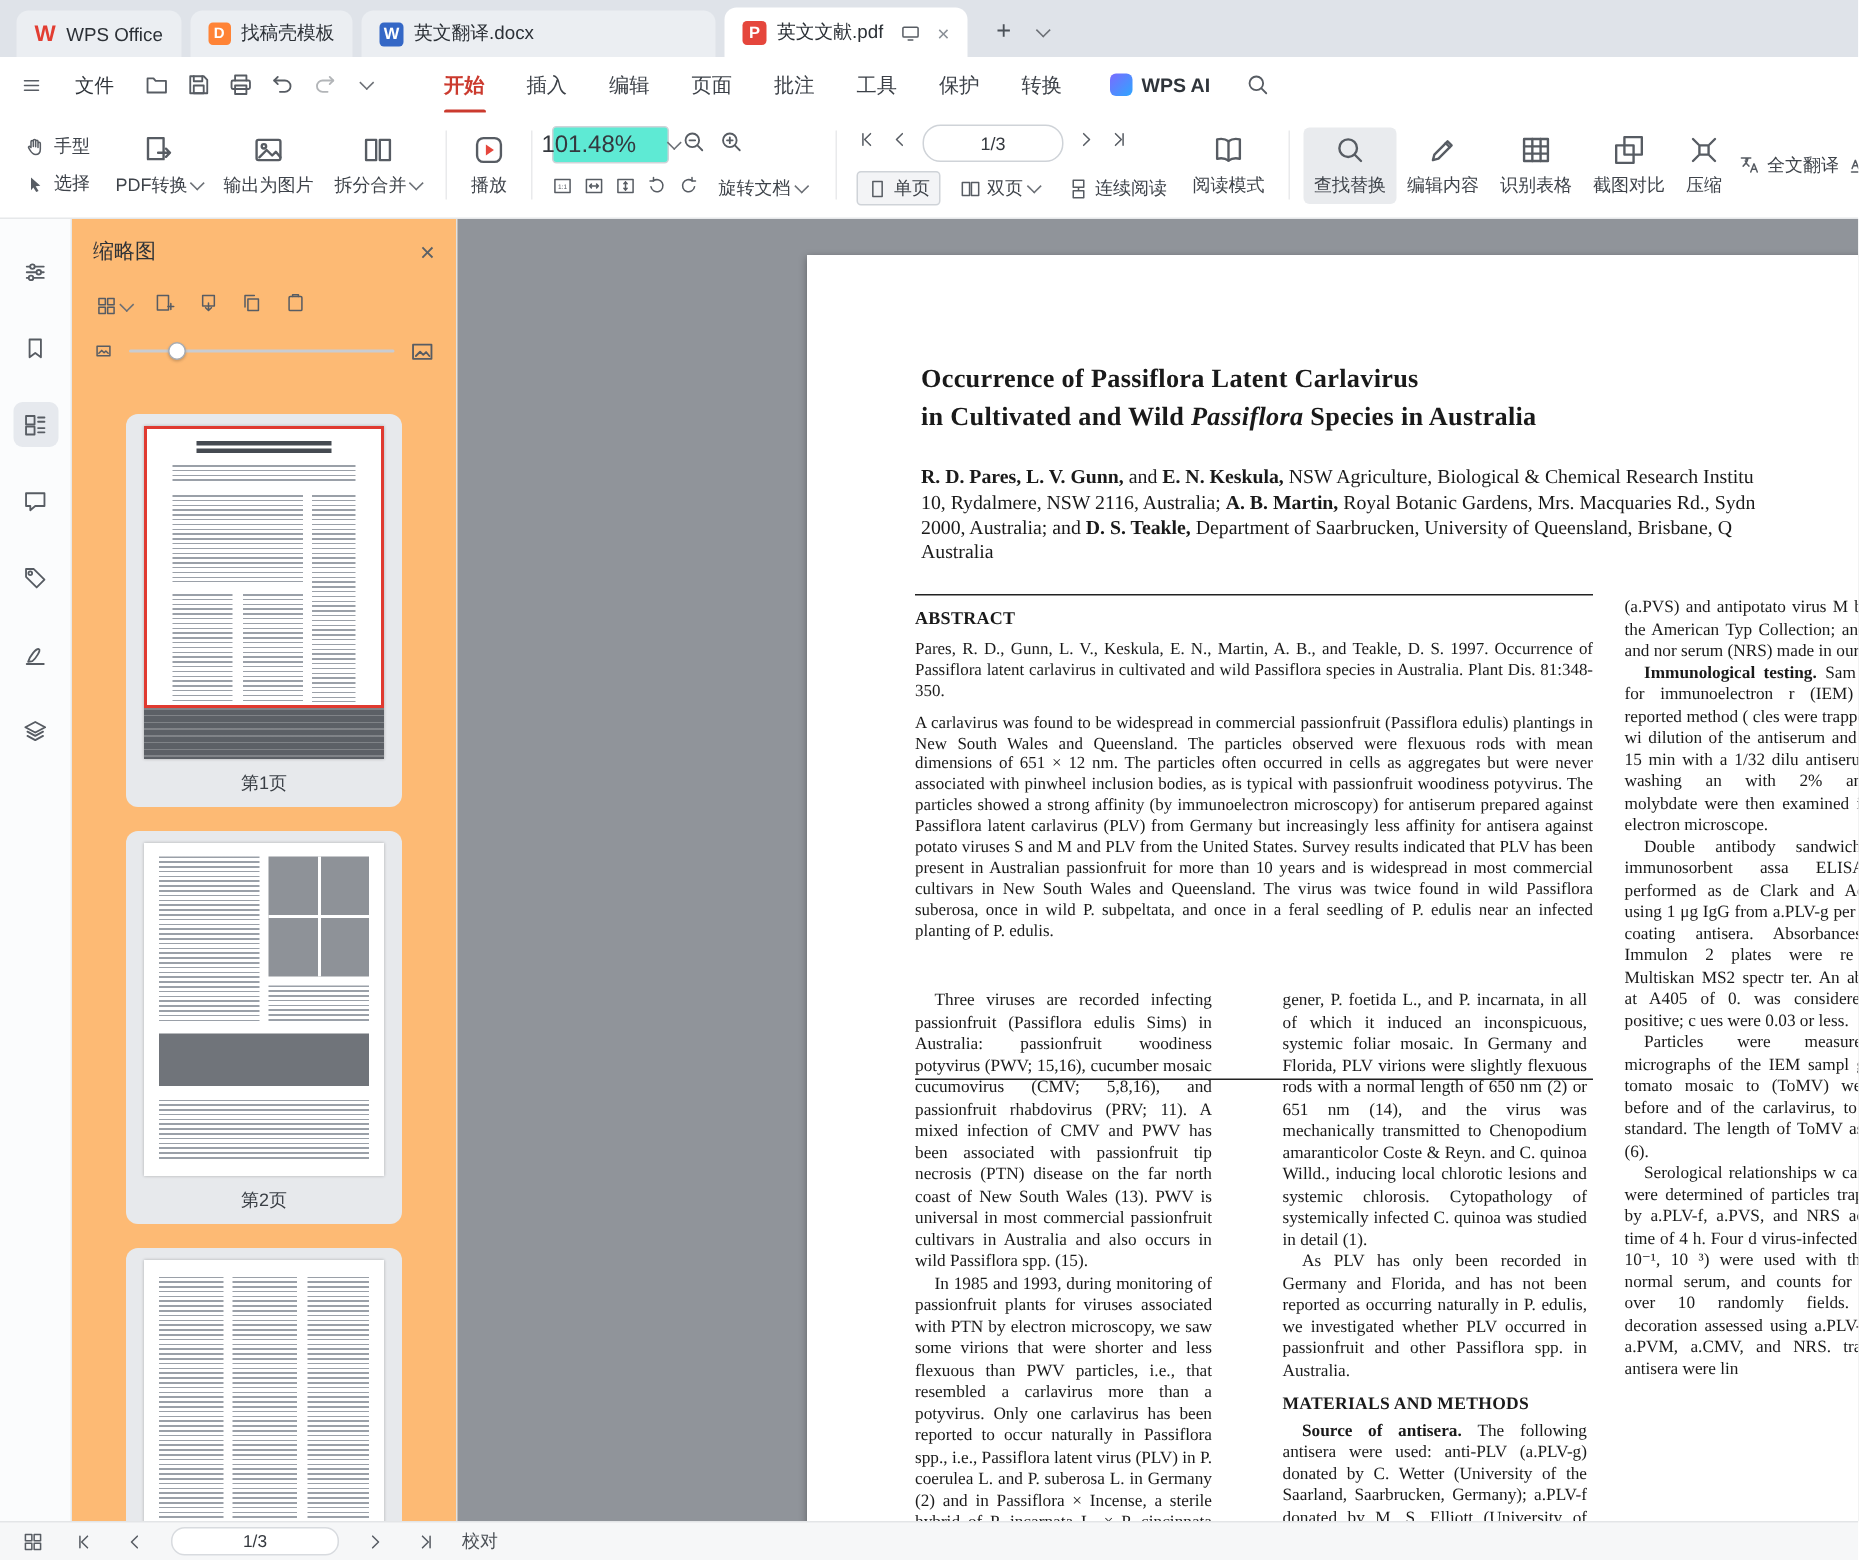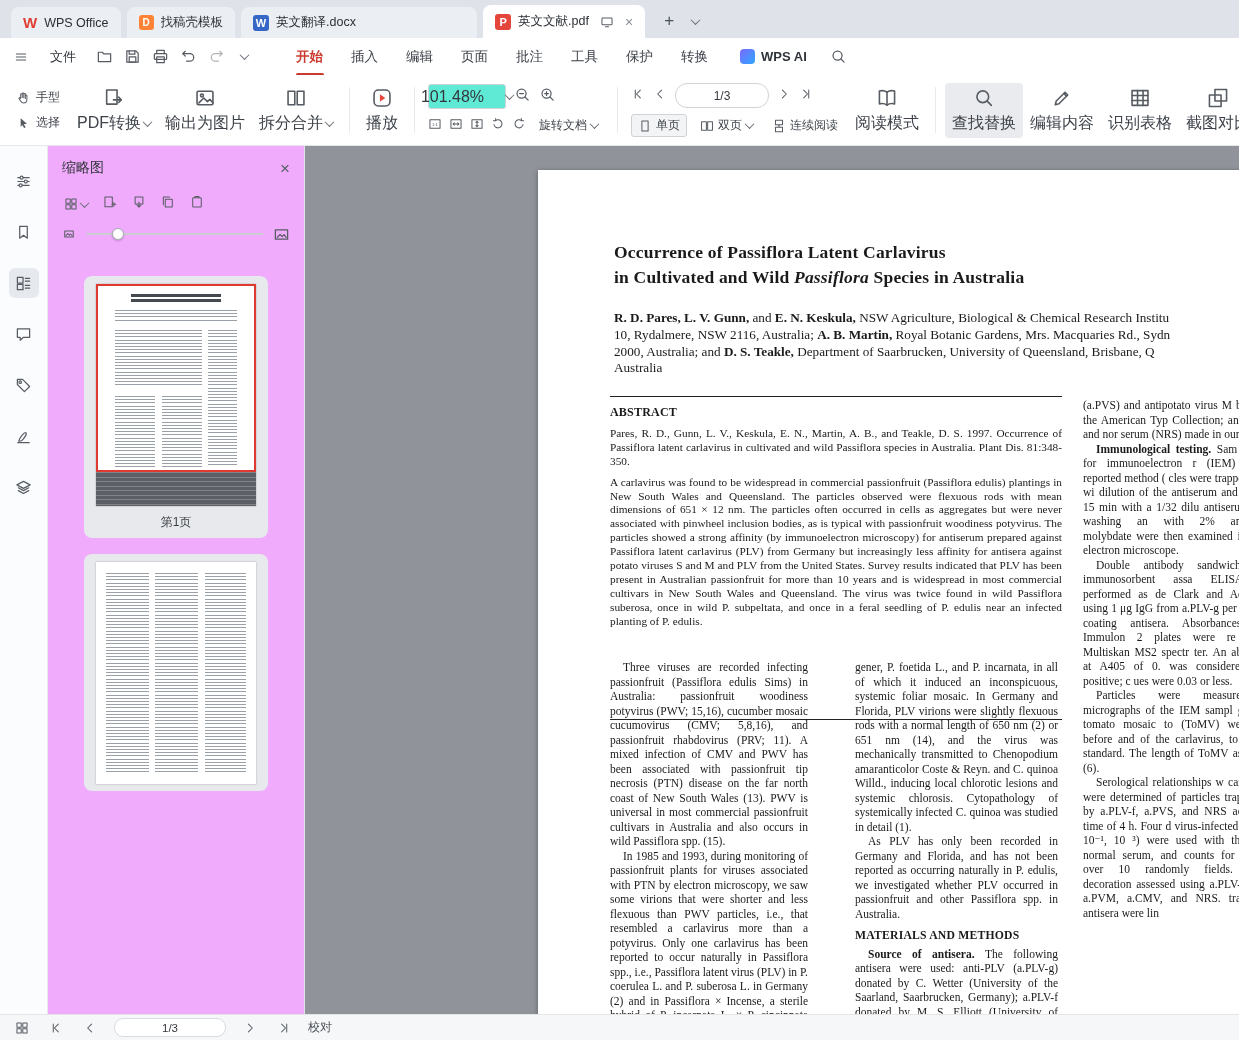--- a/index.html
+++ b/index.html
@@ -39,39 +39,39 @@
   .ai-btn{display:flex;align-items:flex-end;gap:6px;margin-left:18px;font-size:13px;color:#2f343a;font-weight:bold}
   .ai-logo{width:15px;height:15px;border-radius:4px;background:linear-gradient(135deg,#7a6bff,#2fa6ff)}
   .mb-search{margin-left:20px}
 
   
   .ribbon{position:absolute;left:0;top:75px;width:100%;height:71px;background:#fff;border-bottom:1px solid #e6e8ea;display:flex;align-items:center;padding-left:16px;box-sizing:border-box}
   .vdiv{width:1px;height:46px;background:#e9eaec;margin:0 9px;flex:none}
   .toolcol{display:flex;flex-direction:column;gap:8px;margin-right:10px}
   .tool-row{display:flex;align-items:center;gap:6px;font-size:12px;color:#3e434a;white-space:nowrap}
   .bigbtn{display:flex;flex-direction:column;align-items:center;justify-content:center;gap:4px;padding:4px 7px;border-radius:4px;flex:none}
-  .bigbtn .lbl{display:flex;align-items:center;gap:3px;font-size:16px;color:#3e434a;white-space:nowrap}
+  .bigbtn .lbl{display:flex;align-items:center;gap:3px;font-size:12px;color:#3e434a;white-space:nowrap}
   .bigbtn.sel{background:#e9ebee}
   .zoomcol,.pagecol{display:flex;flex-direction:column;gap:6px;margin:0 4px}
   .zrow,.prow{display:flex;align-items:center;gap:8px}
   .zoombox{width:76px;height:23px;border:1px solid #cfd3d8;border-radius:3px;display:flex;align-items:center;justify-content:center;gap:22px;font-size:16px;color:#34383e;background:#5eead4}
   .pagebox{width:92px;height:23px;border:1px solid #cfd3d8;border-radius:12px;display:flex;align-items:center;justify-content:center;font-size:12px;color:#34383e;background:#fff}
   .smalls{display:flex;align-items:center;gap:7px;font-size:12px;color:#3e434a}
   .pill{display:flex;align-items:center;gap:4px;font-size:12px;color:#3e434a;padding:2px 6px;border-radius:3px;white-space:nowrap}
   .pill.on{border:1px solid #cfd3d8;background:#f3f4f6}
   .tr-stack{display:flex;flex-direction:row;gap:6px;margin-left:4px}
   .tr-item{display:flex;align-items:center;gap:5px;font-size:12px;color:#3e434a;white-space:nowrap}
 
   
   .leftstrip{position:absolute;left:0;top:146px;bottom:26px;width:48px;background:#fbfcfd;border-right:1px solid #e7e9eb;display:flex;flex-direction:column;align-items:center;padding-top:20px;gap:21px;box-sizing:border-box}
   .ls-ic{width:30px;height:30px;display:flex;align-items:center;justify-content:center;border-radius:6px}
   .ls-ic.active{background:#e6e9ee}
 
   
-  .thumbpanel{position:absolute;left:48px;top:146px;bottom:26px;width:257px;background:#f0abfc;border-right:1px solid #dfe1e4;box-sizing:border-box;overflow:hidden}
+  .thumbpanel{position:absolute;left:48px;top:146px;bottom:26px;width:257px;background:#fdba74;border-right:1px solid #dfe1e4;box-sizing:border-box;overflow:hidden}
   .tp-head{height:44px;display:flex;align-items:center;padding:0 14px;font-size:14px;color:#2f3338}
   .tp-head .t{flex:1}
   .tp-close{font-size:17px;color:#5a6066;line-height:1}
   .tp-tools{display:flex;align-items:center;gap:15px;padding:0 16px;height:28px}
   .tp-slider{display:flex;align-items:center;gap:10px;padding:0 14px;height:32px}
   .track{flex:1;height:2px;background:#c9ccd1;border-radius:1px;position:relative}
   .knob{position:absolute;left:18%;top:50%;transform:translate(-50%,-50%);width:10px;height:10px;border-radius:50%;background:#fff;border:1px solid #a7acb3;box-shadow:0 1px 2px rgba(0,0,0,.2)}
   .tp-scroll{position:absolute;top:108px;bottom:0;left:0;right:0;overflow:hidden;display:flex;flex-direction:column;align-items:center;padding-top:22px}
   .tcard{width:184px;background:#e7e9ec;border-radius:8px;padding:8px 0 7px;margin-bottom:16px;display:flex;flex-direction:column;align-items:center;flex:none}
   .tpage{width:160px;height:222px;background:#fff;position:relative;box-shadow:0 0 2px rgba(0,0,0,.25);overflow:hidden}
@@ -553,20 +553,30 @@
           <div class="tl" style="left:12%;top:46px;width:54%;height:58px"></div>
           <div class="tl" style="left:12%;top:112px;width:25%;height:72px"></div>
           <div class="tl" style="left:41%;top:112px;width:25%;height:72px"></div>
           <div class="tl" style="left:70%;top:46px;width:18%;height:138px"></div>
           <div class="shade"></div>
           <div class="vp"></div>
         </div>
         <div class="tlabel">第1页</div>
       </div>
 
+      <div class="tcard">
+        <div class="tpage">
+          <div class="tl" style="left:6%;top:4%;width:42%;height:50%"></div>
+          <div class="tgrid" style="left:52%;top:4%;width:42%;height:36%"></div>
+          <div class="tl" style="left:52%;top:43%;width:42%;height:11%"></div>
+          <div class="tfig" style="left:6%;top:57%;width:88%;height:16%"></div>
+          <div class="tl" style="left:6%;top:77%;width:88%;height:18%"></div>
+        </div>
+        <div class="tlabel">第2页</div>
+      </div>
 
       <div class="tcard">
         <div class="tpage">
           <div class="tl" style="left:6%;top:5%;width:27%;height:90%"></div>
           <div class="tl" style="left:37%;top:5%;width:27%;height:90%"></div>
           <div class="tl" style="left:68%;top:5%;width:26%;height:90%"></div>
         </div>
 
       </div>
     </div>

